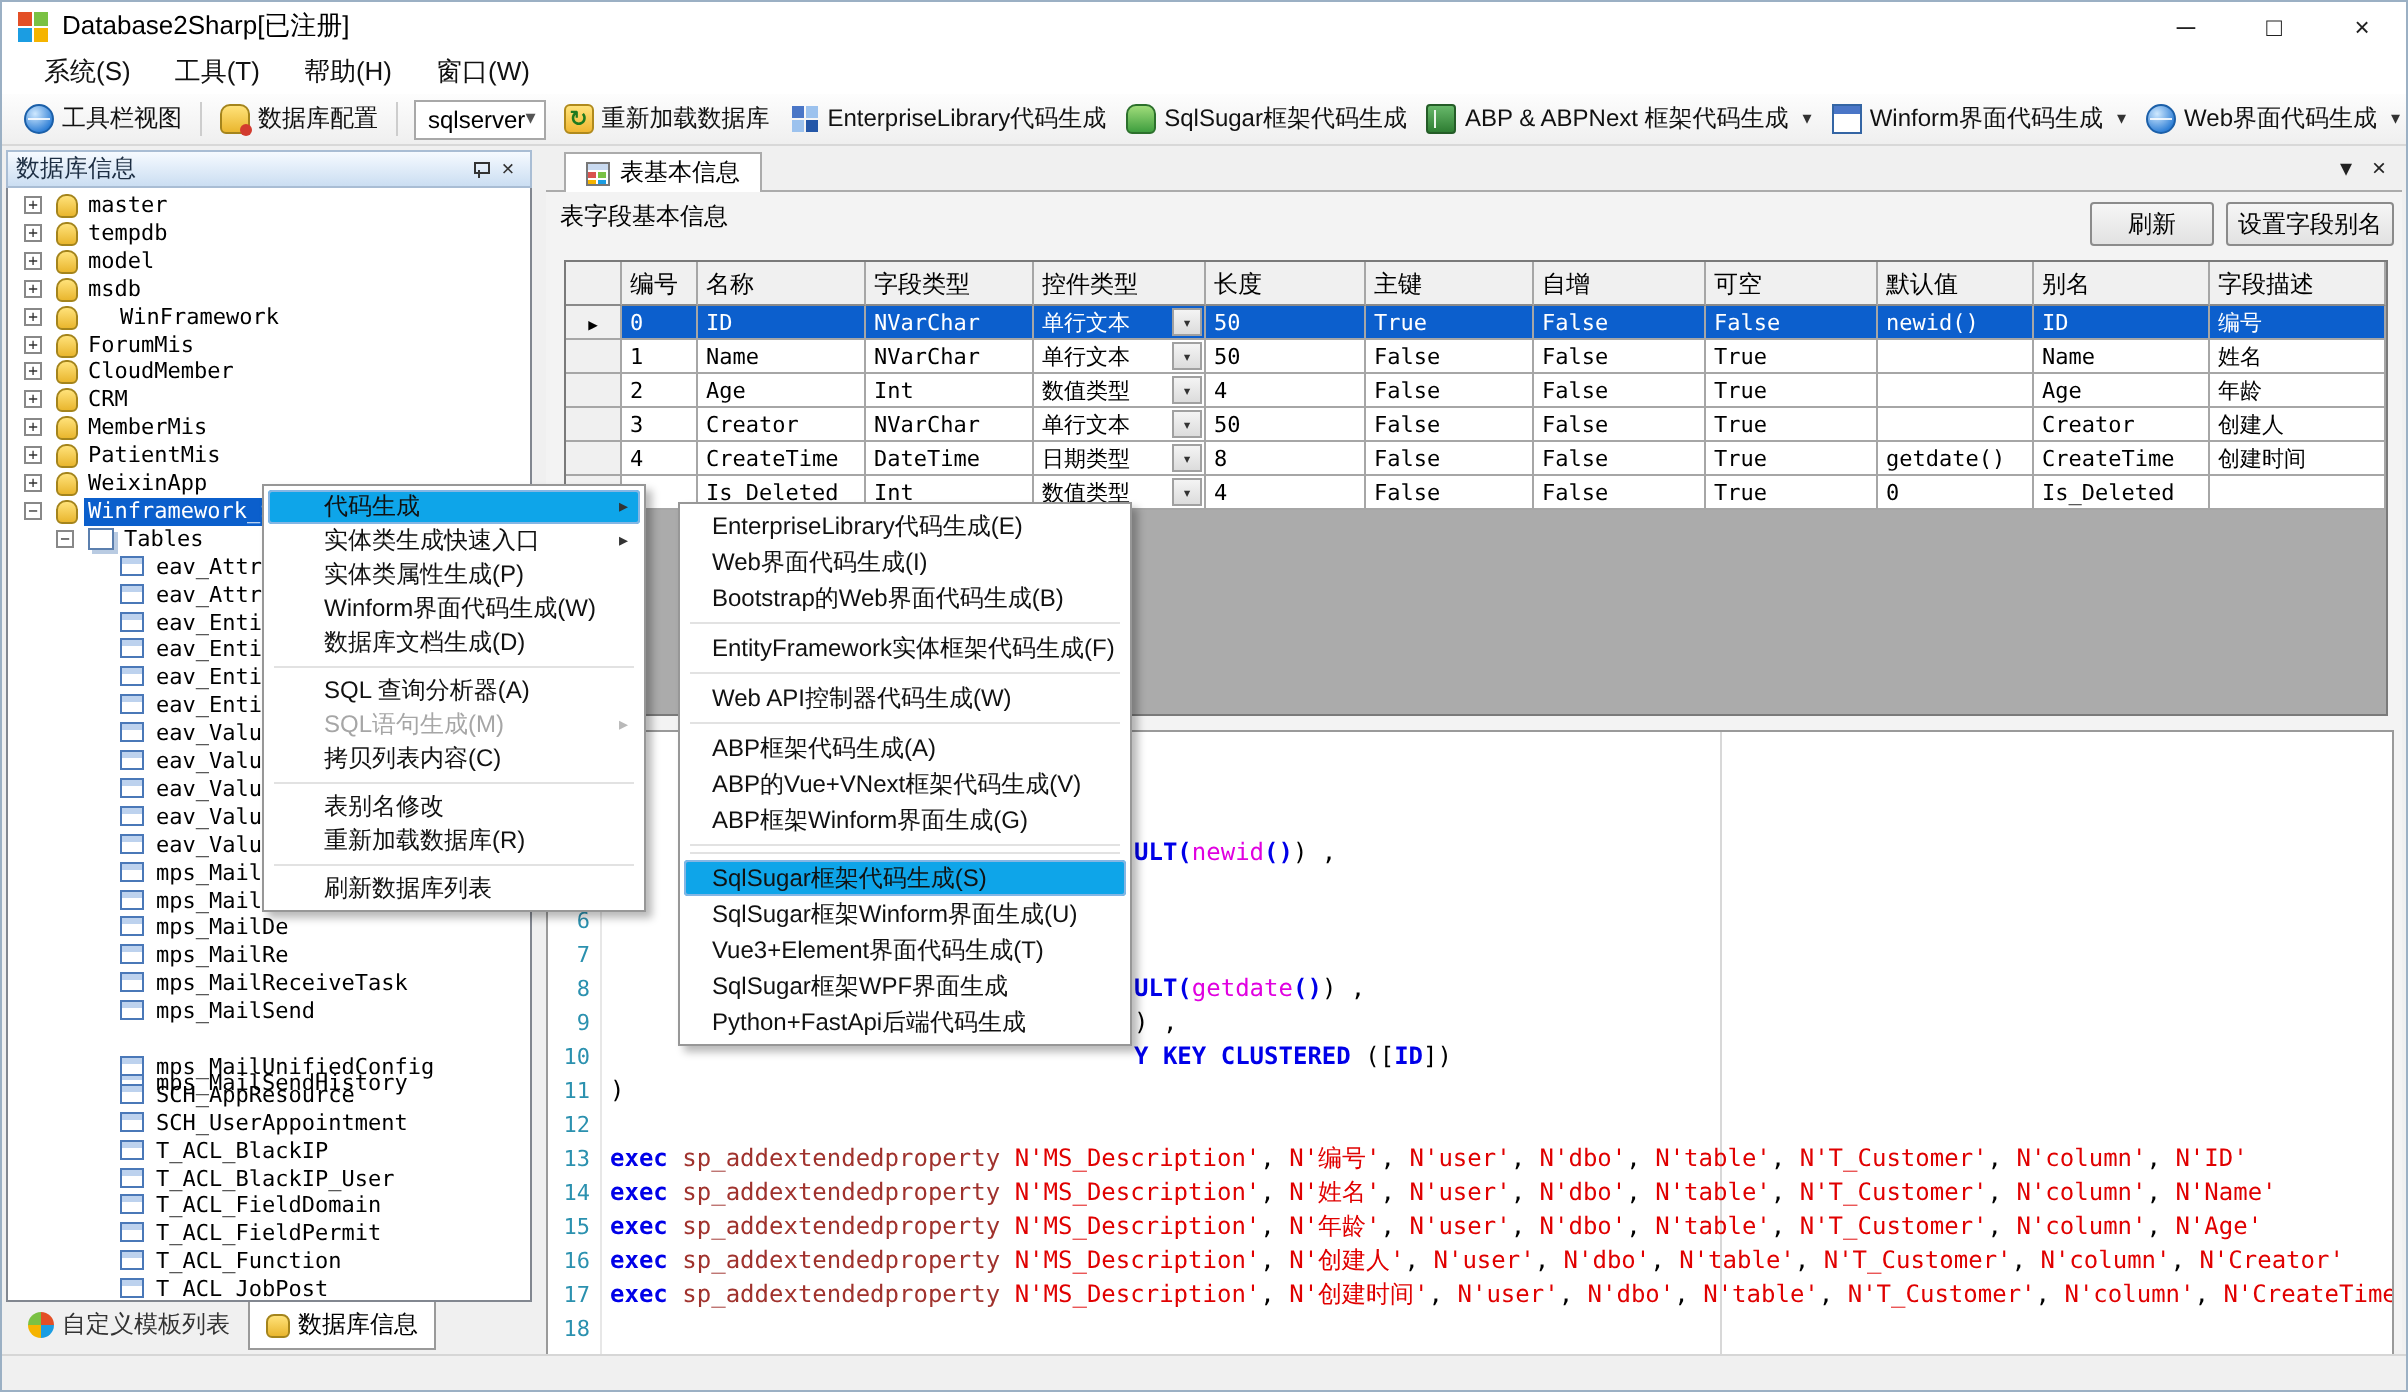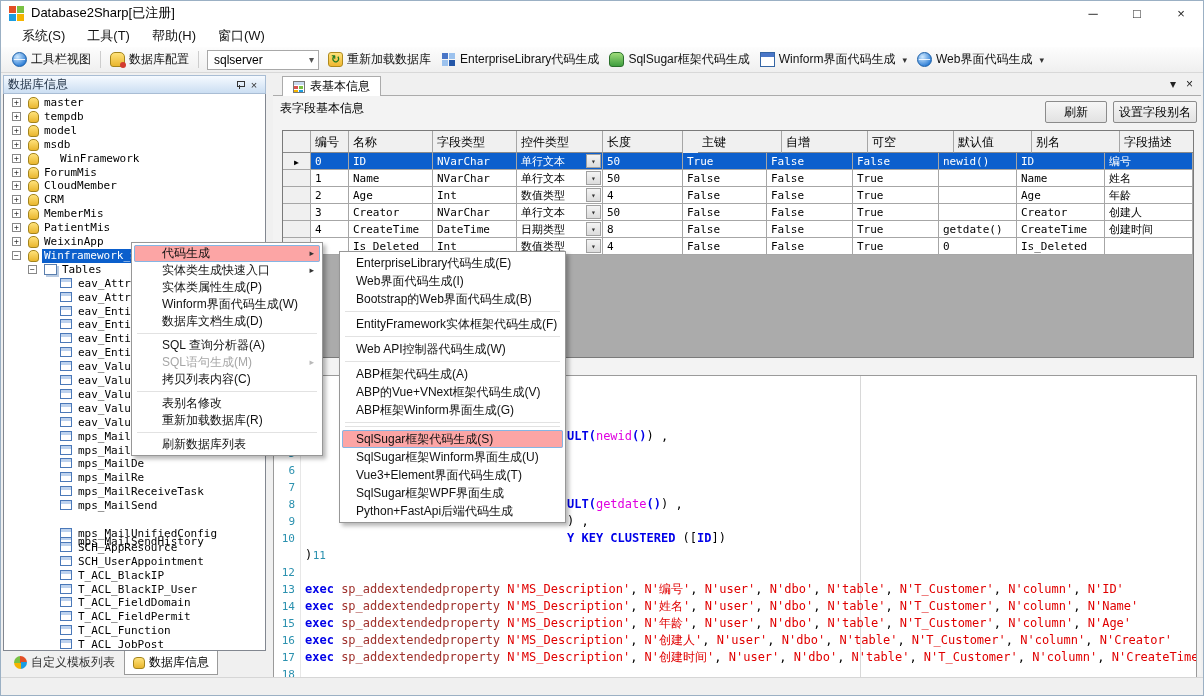--- a/index.html
+++ b/index.html
@@ -97,38 +97,38 @@
   .g-row.h .g-cell{border-bottom:1px solid #8a8a8a}
   .g-selcell{background:#F0F0F0;text-align:center;padding-left:0}
   .g-row.sel .g-cell{background:#0C5FCD;color:#fff}
   .g-row.sel .g-selcell{background:#F0F0F0;color:#000}
   .g-row.sel .g-selcell::after{content:"▶";font-size:8px}
   .cbtn{position:absolute;right:1px;top:1px;bottom:1px;width:15px;background:linear-gradient(#f4f4f4,#dcdcdc);border:1px solid #a0a0a0;color:#333;font-size:8px;line-height:13px;text-align:center}
   .cbtn::before{content:"▾"}
   .g-filler{background:#ABABAB}
 
   
-  .code{position:absolute;left:272px;top:374px;width:924px;height:313px;background:#fff;border:1px solid #9a9a9a;overflow:hidden;font:12px/17px "DejaVu Sans Mono",monospace}
+  .code{position:absolute;left:272px;top:364px;width:924px;height:313px;background:#fff;border:1px solid #9a9a9a;overflow:hidden;font:12px/17px "DejaVu Sans Mono",monospace}
   .code .vguide{position:absolute;left:586px;top:0;bottom:0;width:1px;background:#d8d8d8}
   .code .gutsep{position:absolute;left:26px;top:0;bottom:0;width:1px;background:#e7e7e7}
   .ln-num{position:absolute;left:0;width:21px;text-align:right;color:#2B91AF;font-size:11px;line-height:17px}
   .ln-text{position:absolute;white-space:pre}
   .tk-kw{color:#0000E8;font-weight:bold}
   .tk-fn{color:#E000E0}
   .tk-str{color:#E00000}
   .tk-proc{color:#A0322D}
   .tk-pl{color:#000}
 
   
   .menu{position:absolute;background:#fff;border:1px solid #979797;box-shadow:3px 3px 4px rgba(0,0,0,.28);padding:2px;z-index:60;font-size:12px}
   .menu1{left:130px;top:241px;width:192px}
   .menu2{left:338px;top:250px;width:227px}
   .m-item{position:relative;padding-left:28px;white-space:nowrap;color:#111}
   .menu2 .m-item{padding-left:14px}
-  .m-item.hl{background:#fca5a5;outline:1px solid #84B6E4;outline-offset:-1px;border-radius:2px}
+  .m-item.hl{background:#0ea5e9;outline:1px solid #84B6E4;outline-offset:-1px;border-radius:2px}
   .m-item.dis{color:#a6a6a6}
   .m-arrow{position:absolute;right:6px;top:0;font-size:9px;color:#333}
   .dis .m-arrow{color:#b9b9b9}
   .m-sep{height:1px;background:#e2e2e2;margin:3px 3px}
 
   
   .statusbar{position:absolute;left:0;right:0;bottom:0;height:18px;background:#F0F0F0;border-top:1px solid #d6d6d6}
 </style>
 </head>
 <body>
@@ -170,20 +170,24 @@
         <span class="ic ic-reload"></span>
         <span>重新加载数据库</span>
       </span>
     <span class="tb-item">
         <span class="ic ic-el"></span>
         <span>EnterpriseLibrary代码生成</span>
       </span>
     <span class="tb-item">
         <span class="ic ic-sqlsugar"></span>
         <span>SqlSugar框架代码生成</span>
+      </span>
+    <span class="tb-item tb-drop">
+        <span class="ic ic-abp"></span>
+        <span>ABP &amp; ABPNext 框架代码生成</span>
       </span>
     <span class="tb-item tb-drop">
         <span class="ic ic-winform"></span>
         <span>Winform界面代码生成</span>
       </span>
     <span class="tb-item tb-drop">
         <span class="ic ic-web"></span>
         <span>Web界面代码生成</span>
       </span>
 
@@ -400,21 +404,21 @@
   <div class="btn btn-alias">设置字段别名</div>
 
   <div class="grid">
       <div class="g-row h">
         <div class="g-cell g-selcell" style="width: 28px;"></div>
         <div class="g-cell" style="width: 38px;">编号</div>
         <div class="g-cell" style="width: 84px;">名称</div>
         <div class="g-cell" style="width: 84px;">字段类型</div>
         <div class="g-cell" style="width: 86px;">控件类型</div>
         <div class="g-cell" style="width: 80px;">长度</div>
-        <div class="g-cell" style="width: 84px; margin-left: 15px;">主键</div>
+        <div class="g-cell" style="width: 84px;">主键</div>
         <div class="g-cell" style="width: 86px;">自增</div>
         <div class="g-cell" style="width: 86px;">可空</div>
         <div class="g-cell" style="width: 78px;">默认值</div>
         <div class="g-cell" style="width: 88px;">别名</div>
         <div class="g-cell" style="width: 88px;">字段描述</div>
       </div>
       <div class="g-row sel">
         <div class="g-cell g-selcell" style="width: 28px;"></div>
         <div class="g-cell" style="width: 38px;">0</div>
         <div class="g-cell" style="width: 84px;">ID</div>
@@ -511,21 +515,21 @@
       <div class="ln-text" style="top: 52px; left: 293px;"><span class="tk-kw">ULT(</span><span class="tk-fn">newid</span><span class="tk-kw">()</span><span class="tk-pl">) ,</span></div>
       <div class="ln-num" style="top: 69px;">5</div>
       <div class="ln-num" style="top: 86px;">6</div>
       <div class="ln-num" style="top: 103px;">7</div>
       <div class="ln-num" style="top: 120px;">8</div>
       <div class="ln-text" style="top: 120px; left: 293px;"><span class="tk-kw">ULT(</span><span class="tk-fn">getdate</span><span class="tk-kw">()</span><span class="tk-pl">) ,</span></div>
       <div class="ln-num" style="top: 137px;">9</div>
       <div class="ln-text" style="top: 137px; left: 293px;"><span class="tk-pl">) ,</span></div>
       <div class="ln-num" style="top: 154px;">10</div>
       <div class="ln-text" style="top: 154px; left: 293px;"><span class="tk-kw">Y KEY CLUSTERED</span><span class="tk-pl"> ([</span><span class="tk-kw">ID</span><span class="tk-pl">])</span></div>
-      <div class="ln-num" style="top: 171px; margin-left: 31px;">11</div>
+      <div class="ln-num" style="top: 171px;">11</div>
       <div class="ln-text" style="top: 171px; left: 31px;"><span class="tk-pl">)</span></div>
       <div class="ln-num" style="top: 188px;">12</div>
       <div class="ln-num" style="top: 205px;">13</div>
       <div class="ln-text" style="top: 205px; left: 31px;"><span class="tk-kw">exec</span><span class="tk-pl"> </span><span class="tk-proc">sp_addextendedproperty</span><span class="tk-pl"> </span><span class="tk-str">N'MS_Description'</span><span class="tk-pl">, </span><span class="tk-str">N'编号'</span><span class="tk-pl">, </span><span class="tk-str">N'user'</span><span class="tk-pl">, </span><span class="tk-str">N'dbo'</span><span class="tk-pl">, </span><span class="tk-str">N'table'</span><span class="tk-pl">, </span><span class="tk-str">N'T_Customer'</span><span class="tk-pl">, </span><span class="tk-str">N'column'</span><span class="tk-pl">, </span><span class="tk-str">N'ID'</span></div>
       <div class="ln-num" style="top: 222px;">14</div>
       <div class="ln-text" style="top: 222px; left: 31px;"><span class="tk-kw">exec</span><span class="tk-pl"> </span><span class="tk-proc">sp_addextendedproperty</span><span class="tk-pl"> </span><span class="tk-str">N'MS_Description'</span><span class="tk-pl">, </span><span class="tk-str">N'姓名'</span><span class="tk-pl">, </span><span class="tk-str">N'user'</span><span class="tk-pl">, </span><span class="tk-str">N'dbo'</span><span class="tk-pl">, </span><span class="tk-str">N'table'</span><span class="tk-pl">, </span><span class="tk-str">N'T_Customer'</span><span class="tk-pl">, </span><span class="tk-str">N'column'</span><span class="tk-pl">, </span><span class="tk-str">N'Name'</span></div>
       <div class="ln-num" style="top: 239px;">15</div>
       <div class="ln-text" style="top: 239px; left: 31px;"><span class="tk-kw">exec</span><span class="tk-pl"> </span><span class="tk-proc">sp_addextendedproperty</span><span class="tk-pl"> </span><span class="tk-str">N'MS_Description'</span><span class="tk-pl">, </span><span class="tk-str">N'年龄'</span><span class="tk-pl">, </span><span class="tk-str">N'user'</span><span class="tk-pl">, </span><span class="tk-str">N'dbo'</span><span class="tk-pl">, </span><span class="tk-str">N'table'</span><span class="tk-pl">, </span><span class="tk-str">N'T_Customer'</span><span class="tk-pl">, </span><span class="tk-str">N'column'</span><span class="tk-pl">, </span><span class="tk-str">N'Age'</span></div>
       <div class="ln-num" style="top: 256px;">16</div>
       <div class="ln-text" style="top: 256px; left: 31px;"><span class="tk-kw">exec</span><span class="tk-pl"> </span><span class="tk-proc">sp_addextendedproperty</span><span class="tk-pl"> </span><span class="tk-str">N'MS_Description'</span><span class="tk-pl">, </span><span class="tk-str">N'创建人'</span><span class="tk-pl">, </span><span class="tk-str">N'user'</span><span class="tk-pl">, </span><span class="tk-str">N'dbo'</span><span class="tk-pl">, </span><span class="tk-str">N'table'</span><span class="tk-pl">, </span><span class="tk-str">N'T_Customer'</span><span class="tk-pl">, </span><span class="tk-str">N'column'</span><span class="tk-pl">, </span><span class="tk-str">N'Creator'</span></div>

